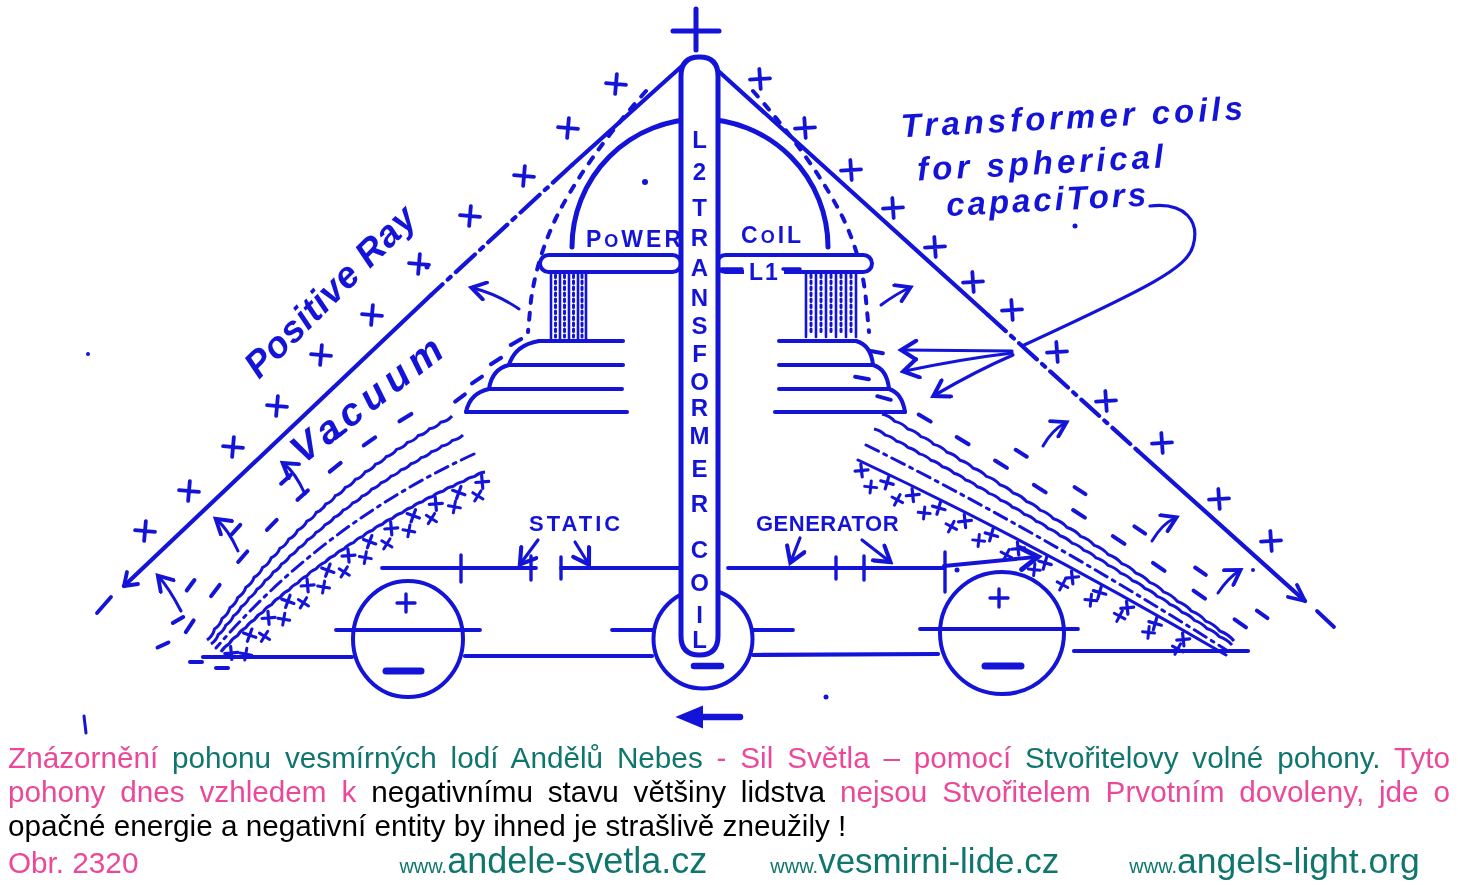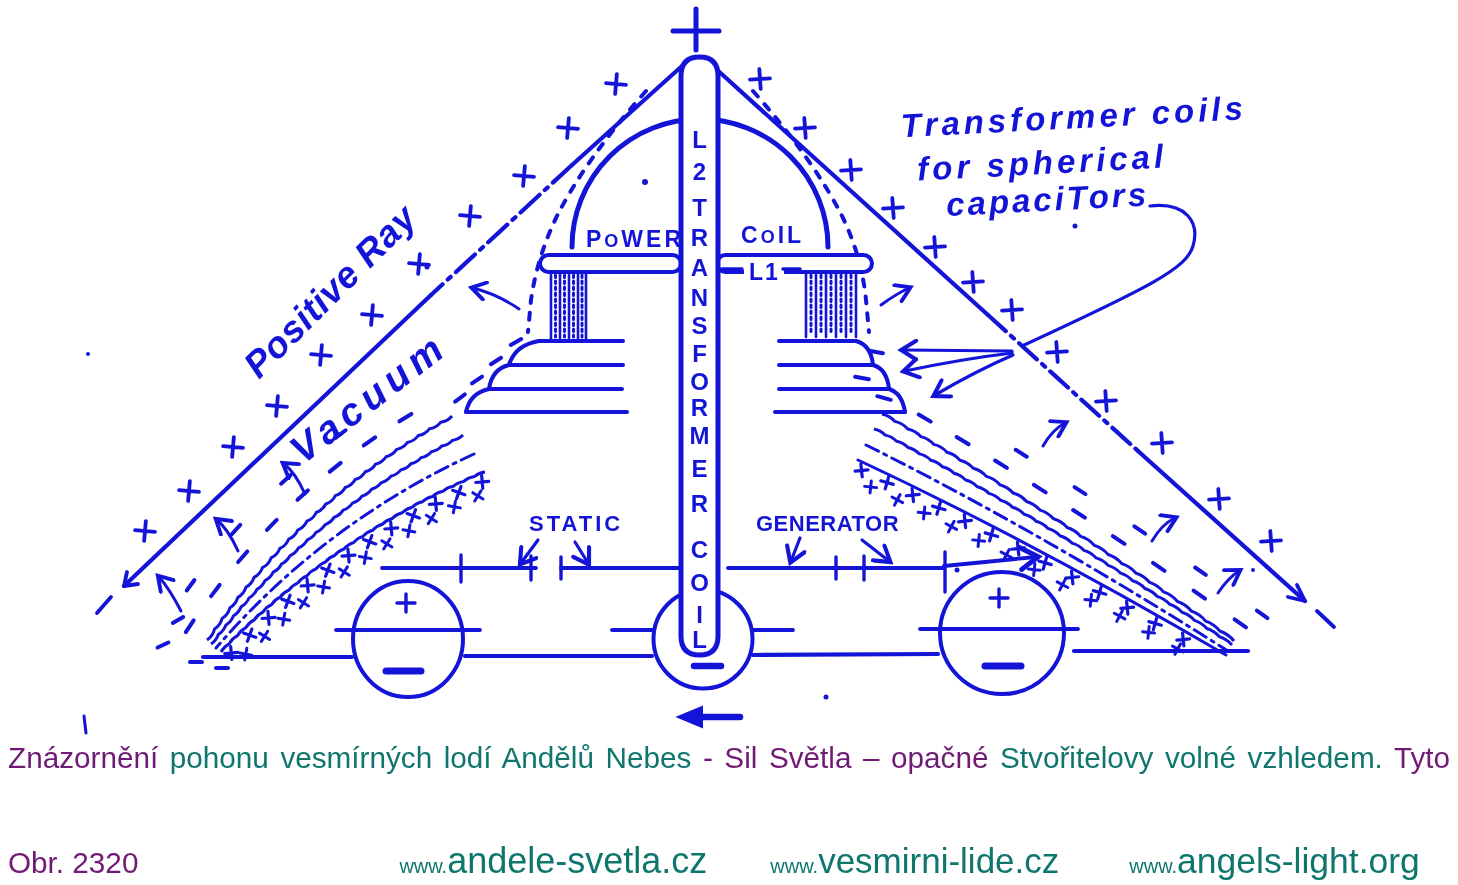--- a/index.html
+++ b/index.html
@@ -1,18 +1,18 @@
 <!DOCTYPE html>
 <html><head><meta charset="utf-8">
 <style>
 html,body{margin:0;padding:0;background:#fff;width:1458px;height:885px;overflow:hidden}
 #page{position:relative;width:1458px;height:885px;font-family:"Liberation Sans",sans-serif}
 .cap{position:absolute;left:8px;width:1442px;font-size:29.7px;line-height:33.5px;white-space:nowrap}
 .j{text-align:justify;text-align-last:justify;white-space:normal}
-.b{color:#701a75} .r{color:#0f766e} .k{color:#000}
+.b{color:#ec4899} .r{color:#0f766e} .k{color:#000}
 .w{font-size:20px} .d{font-size:36px}
 </style></head>
 <body>
 <div id="page">
 <svg width="1458" height="740" viewBox="0 0 1458 740">
 <defs>
         <marker id="arr" viewBox="0 0 12 12" refX="9" refY="6" markerWidth="7" markerHeight="7" orient="auto-start-reverse">
           <path d="M2 1 L10 6 L2 11" fill="none" stroke="#1414d8" stroke-width="2.2" stroke-linecap="round"></path>
         </marker>
       </defs>
@@ -414,15 +414,17 @@
 <path d="M678 717 L702 707 L702 727 Z" fill="#1414d8" stroke="#1414d8" stroke-width="2"></path>
 <line x1="84" y1="716" x2="86" y2="733" stroke="#1414d8" stroke-width="3" stroke-linecap="round"></line>
 <circle cx="88" cy="354" r="2" fill="#1414d8"></circle>
 <circle cx="427" cy="267" r="2.5" fill="#1414d8"></circle>
 <circle cx="645" cy="182" r="3" fill="#1414d8"></circle>
 <circle cx="1075" cy="226" r="2.5" fill="#1414d8"></circle>
 <circle cx="826" cy="697" r="2.5" fill="#1414d8"></circle>
 <circle cx="1253" cy="570" r="2" fill="#1414d8"></circle>
 <circle cx="957" cy="570" r="2.5" fill="#1414d8"></circle>
 </svg>
-<div class="cap j" style="top:741px"><span class="b">Znázornění </span><span class="r">pohonu vesmírných lodí Andělů Nebes </span><span class="b">- Sil Světla – opačné </span><span class="r">Stvořitelovy volné vzhledem. </span><span class="b">Tyto</span></div>
+<div class="cap j" style="top:741px"><span class="b">Znázornění </span><span class="r">pohonu vesmírných lodí Andělů Nebes </span><span class="b">- Sil Světla – pomocí </span><span class="r">Stvořitelovy volné pohony. </span><span class="b">Tyto</span></div>
+<div class="cap j" style="top:775px"><span class="b">pohony dnes vzhledem k </span><span class="k">negativnímu stavu většiny lidstva </span><span class="b">nejsou Stvořitelem Prvotním dovoleny, jde o</span></div>
+<div class="cap k" style="top:809px">opačné energie a negativní entity by ihned je strašlivě zneužily !</div>
 <div class="cap" style="top:841px;line-height:40px"><span class="b">Obr. 2320</span><span class="r" style="margin-left:261px"><span class="w">www.</span><span class="d">andele-svetla.cz</span></span><span class="r" style="margin-left:63px"><span class="w">www.</span><span class="d" style="font-size:35px">vesmirni-lide.cz</span></span><span class="r" style="margin-left:70px"><span class="w">www.</span><span class="d" style="font-size:35.5px">angels-light.org</span></span></div>
 </div>
 
 </body></html>

